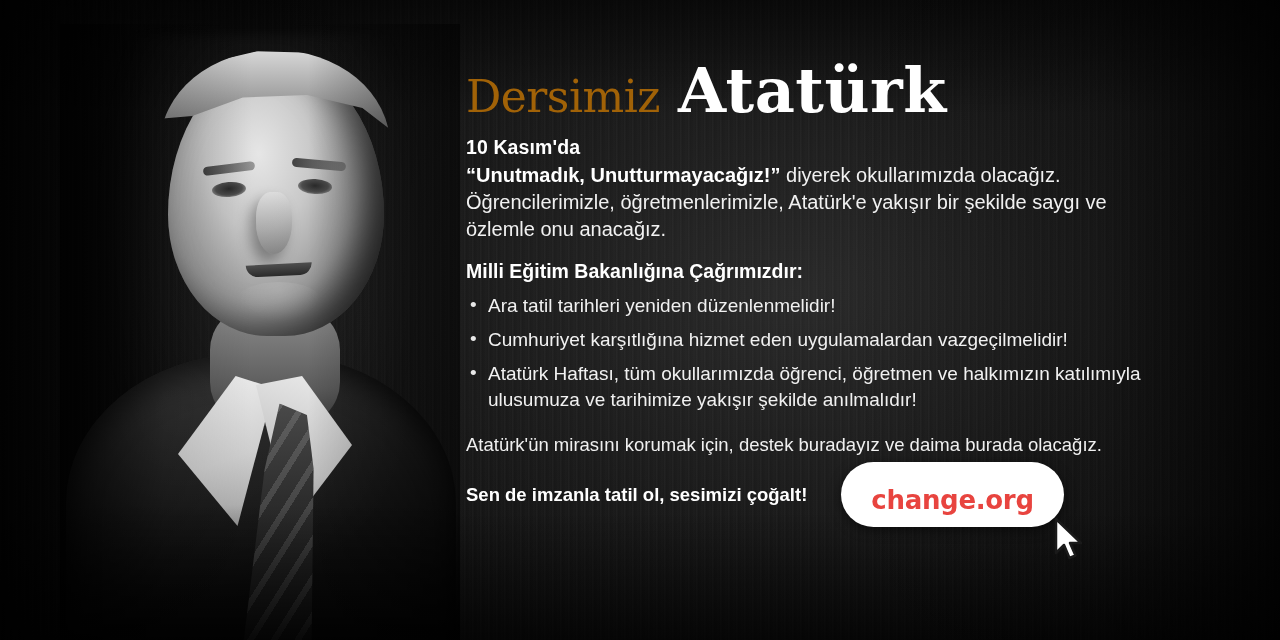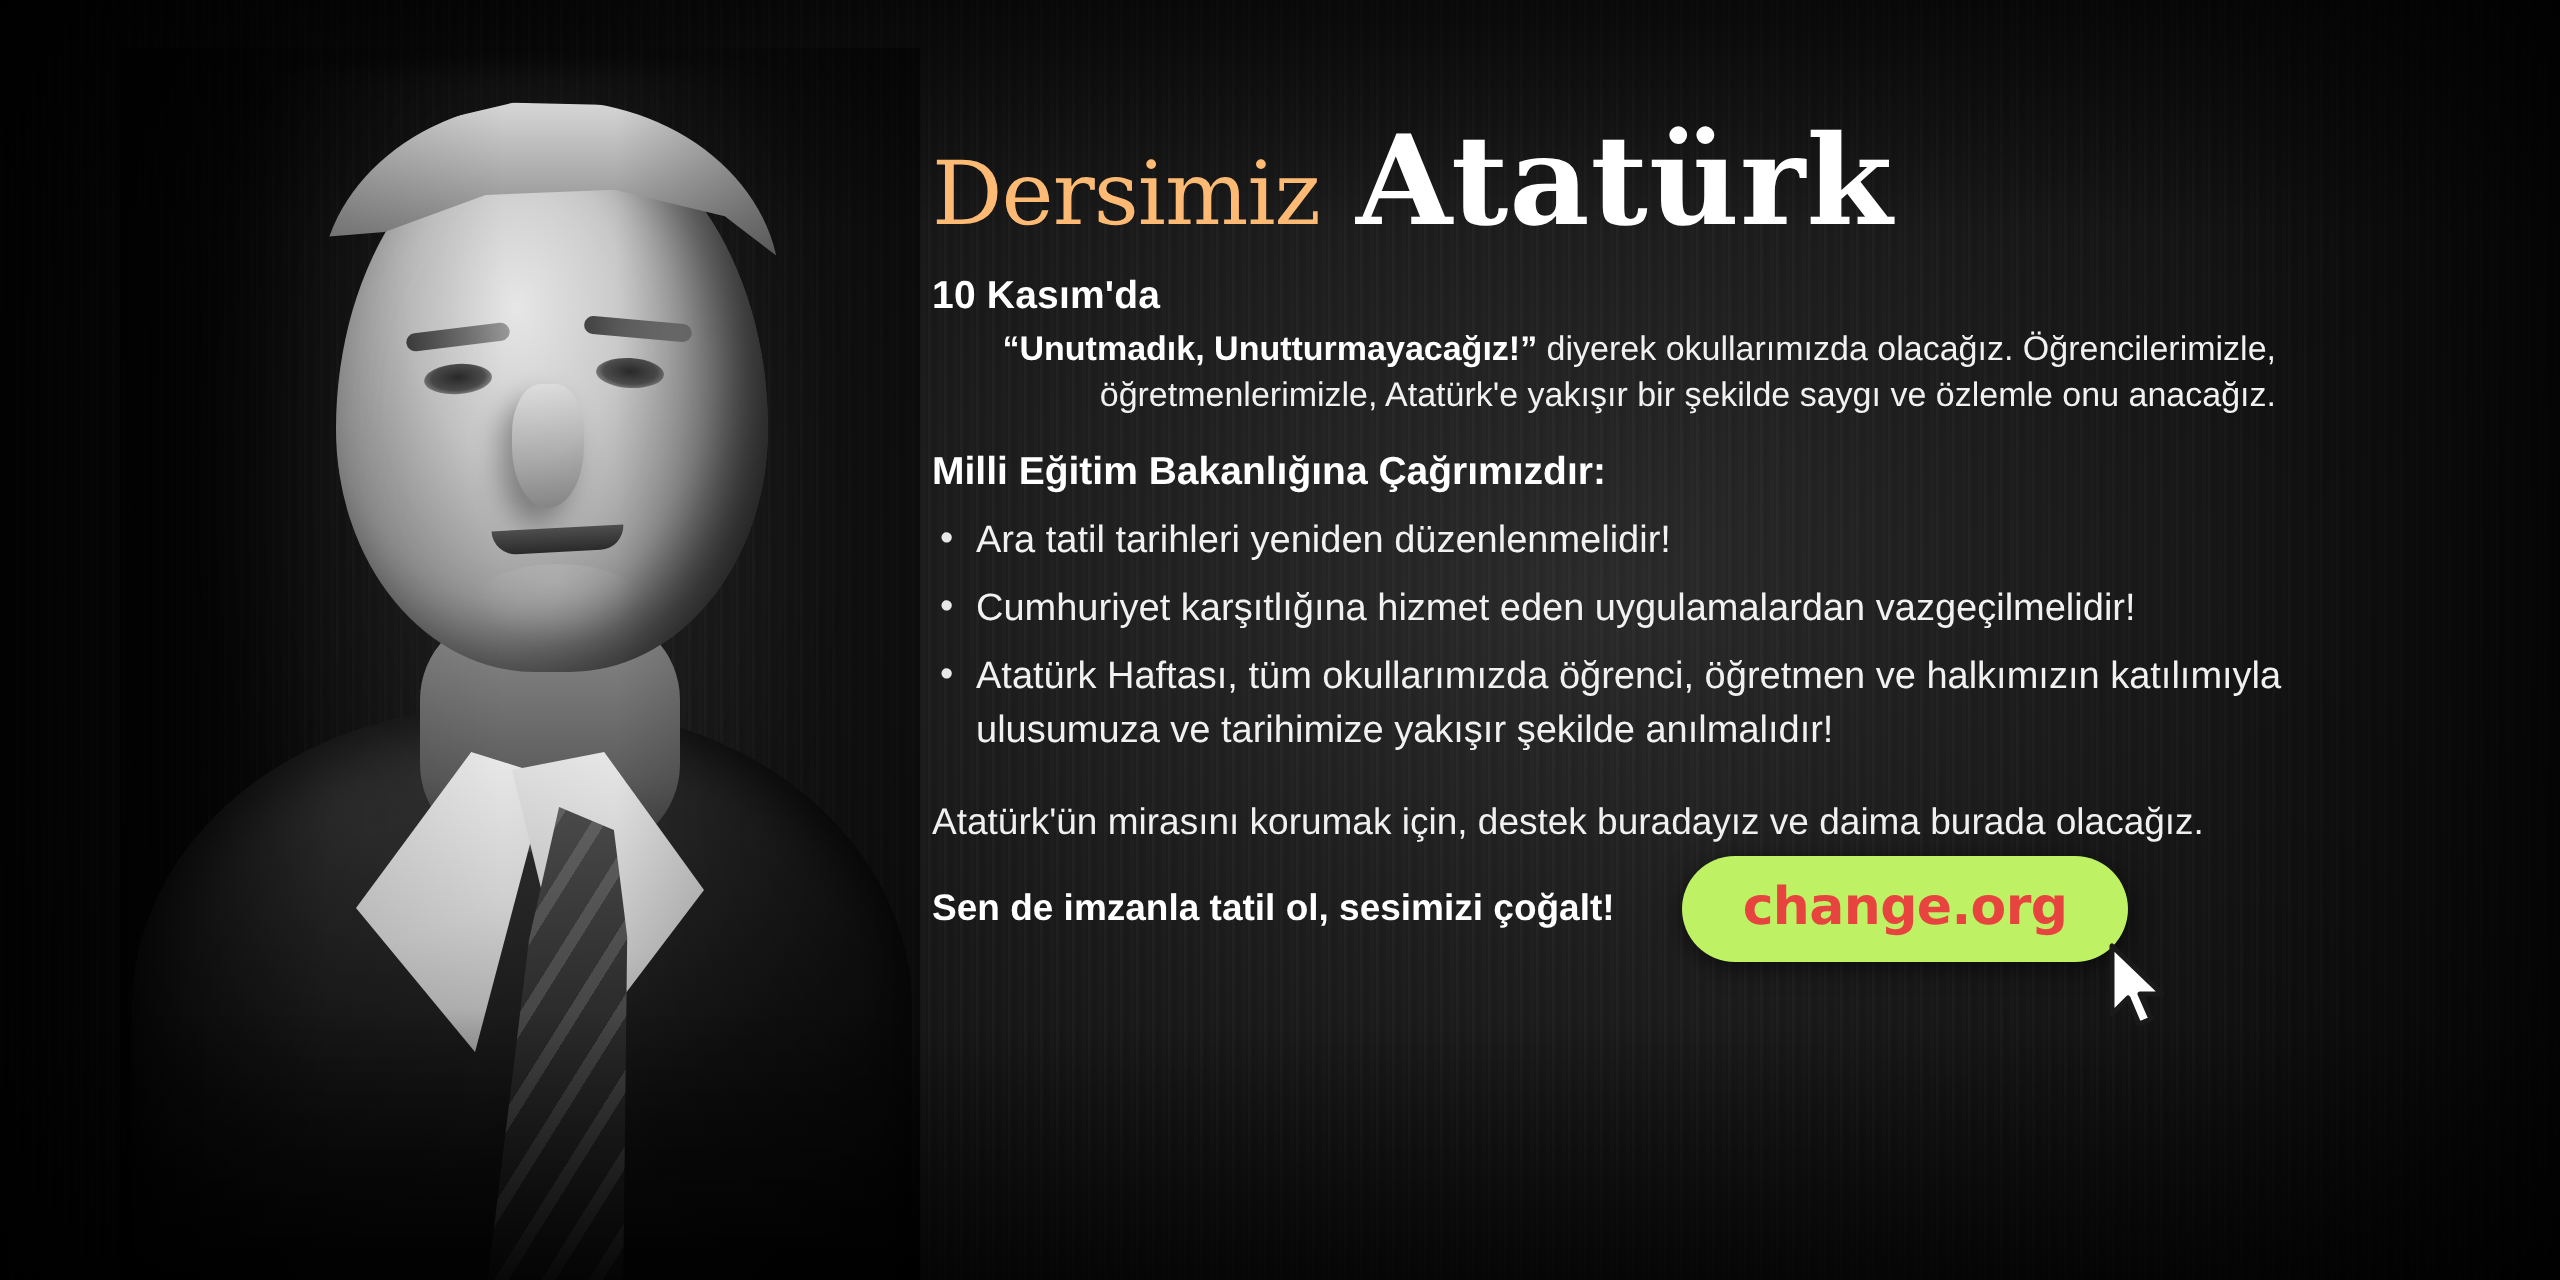--- a/index.html
+++ b/index.html
@@ -206,45 +206,44 @@
     display: flex;
     align-items: baseline;
     gap: 2px;
     margin-bottom: 14px;
   }
   .title-pre {
     font-family: "DejaVu Serif", serif;
     font-size: 44px;
     font-weight: 400;
     letter-spacing: -0.5px;
-    color: #fdba74;
+    color: #a16207;
   }
   .title-main {
     font-family: "DejaVu Serif", serif;
     font-size: 62px;
     font-weight: 700;
     letter-spacing: 0.5px;
     color: #ffffff;
     line-height: .95;
     margin-left: 16px;
   }
   .lead-date {
     font-size: 19.5px;
     font-weight: 700;
     color: #fff;
     margin: 0 0 3px 0;
     letter-spacing: .1px;
   }
   .lead {
-    font-size: 17px;
+    font-size: 20px;
     line-height: 1.36;
     color: #f1f1f1;
     margin: 0 0 16px 0;
     max-width: 672px;
-    text-align: right;
   }
   .lead b { font-weight: 700; color: #fff; }
   .call-heading {
     font-size: 19.5px;
     font-weight: 700;
     color: #fff;
     text-underline-offset: 3px;
     margin: 0 0 10px 0;
   }
   ul.demands {
@@ -284,23 +283,23 @@
   .cta-text {
     font-size: 18.5px;
     font-weight: 700;
     color: #fff;
     white-space: nowrap;
   }
   .change-pill {
     position: relative;
     display: inline-flex;
     align-items: center;
-    background: #bef264;
+    background: #ffffff;
     border-radius: 40px;
-    padding: 11px 30px 12px;
+    padding: 23px 30px 12px;
     box-shadow: 0 3px 12px rgba(0,0,0,.55);
     margin-left: 20px;
   }
   .change-pill span {
     font-family: "DejaVu Sans", sans-serif;
     font-size: 26px;
     font-weight: 700;
     color: #e8443f;
     letter-spacing: -0.3px;
   }

